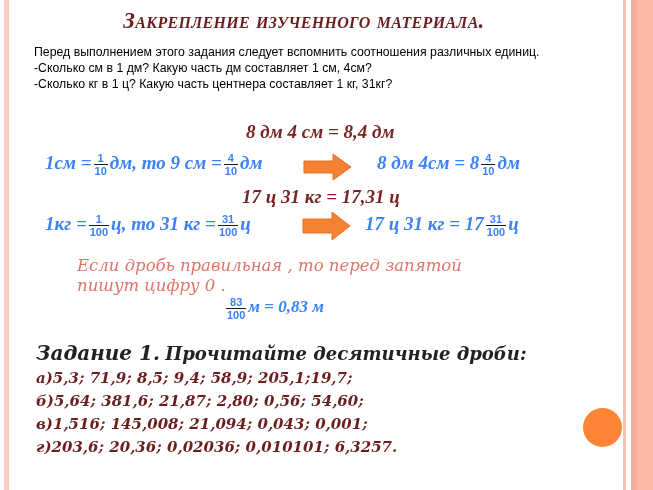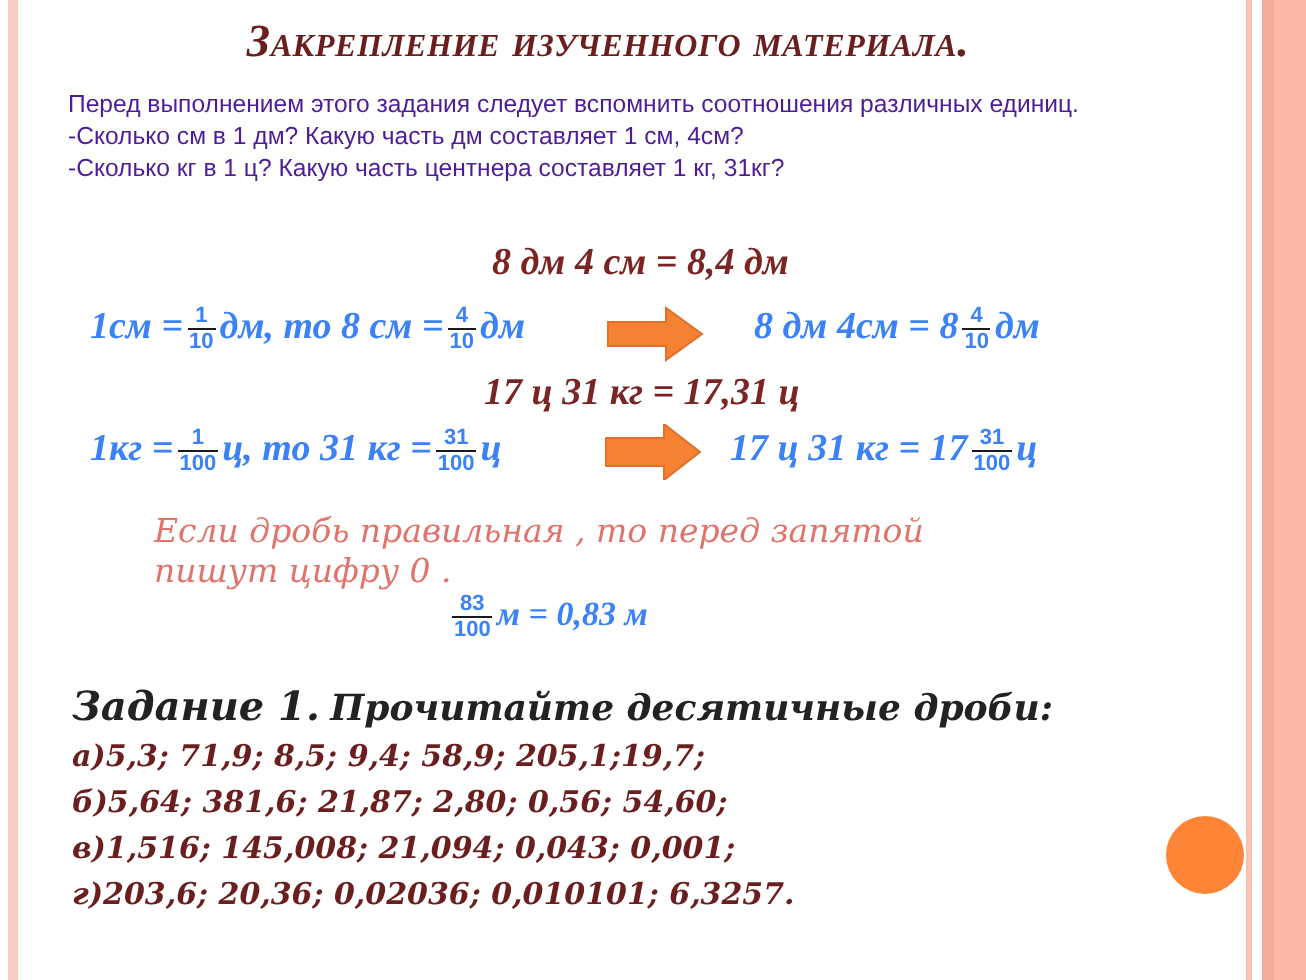--- a/index.html
+++ b/index.html
@@ -6,21 +6,21 @@
   body { width:653px; height:490px; position:relative; background:#ffffff; overflow:hidden;
          font-family:"DejaVu Serif", serif; }
   .lborder { position:absolute; left:4px; top:0; width:5px; height:490px; background:#f9cfc3; }
   .rstripe1 { position:absolute; left:623px; top:0; width:3px; height:490px; background:#f6c3b3; }
   .rstripe2 { position:absolute; left:631px; top:0; width:22px; height:490px; background:#ffb8a6; }
   .rstripe2::before { content:""; position:absolute; left:0; top:0; width:6px; height:100%; background:#f5ad9a; }
   .title { position:absolute; left:0; width:608px; top:8px; text-align:center;
            font-family:"Liberation Serif", serif; font-style:italic; font-weight:bold;
            font-size:23px; color:#6b1e1e; font-variant:small-caps; letter-spacing:0.3px; }
   .intro { position:absolute; left:34px; top:44px; font-family:"Liberation Sans", sans-serif;
-           font-size:12.3px; color:#4c1d95; line-height:16px; }
+           font-size:12.3px; color:#000000; line-height:16px; }
   .intro div { white-space:nowrap; }
   .eq { position:absolute; font-family:"Liberation Serif", serif; font-style:italic; font-weight:bold;
         font-size:19px; white-space:nowrap; color:#3b82f6; }
   .eq.red { color:#7a2424; }
   .frac { display:inline-block; vertical-align:middle; text-align:center; font-style:normal;
           font-family:"Liberation Sans", sans-serif; font-weight:bold; font-size:11px; line-height:12px; margin:0 2px; }
   .frac .n { display:block; padding:0 1px; border-bottom:1.5px solid #1a1a1a; }
   .frac .d { display:block; padding:0 1px; }
   .arrow { position:absolute; width:50px; height:28px; }
   .note { position:absolute; left:77px; top:256px; font-family:"DejaVu Serif", serif; font-style:italic; font-weight:normal;
@@ -42,21 +42,21 @@
 <div class="title">Закрепление изученного материала.</div>
 
 <div class="intro">
   <div>Перед выполнением этого задания следует вспомнить соотношения различных единиц.</div>
   <div>-Сколько см в 1 дм? Какую часть дм составляет 1 см, 4см?</div>
   <div>-Сколько кг в 1 ц? Какую часть центнера составляет 1 кг, 31кг?</div>
 </div>
 
 <div class="eq red" style="left:246px;top:121px;text-align:right;">8 дм 4 см = 8,4 дм</div>
 <div class="eq" style="left:45px;top:152px;">
-  <span>1см =</span><span class="frac"><span class="n">1</span><span class="d">10</span></span><span>дм, то 8 см =</span><span class="frac"><span class="n">4</span><span class="d">10</span></span><span>дм</span>
+  <span>1см =</span><span class="frac"><span class="n">1</span><span class="d">10</span></span><span>дм, то 9 см =</span><span class="frac"><span class="n">4</span><span class="d">10</span></span><span>дм</span>
 </div>
 <svg class="arrow" style="left:303px;top:153px;" viewBox="0 0 50 28">
   <polygon points="1,8 30,8 30,1 48,14 30,27 30,20 1,20" fill="#f58232" stroke="#e0702a" stroke-width="1"></polygon>
 </svg>
 <div class="eq" style="left:377px;top:152px;">
   <span>8 дм 4см = 8</span><span class="frac"><span class="n">4</span><span class="d">10</span></span><span>дм</span>
 </div>
 
 <div class="eq red" style="left:242px;top:186px;text-align:center;">17 ц 31 кг = 17,31 ц</div>
 <div class="eq" style="left:45px;top:213px;">

